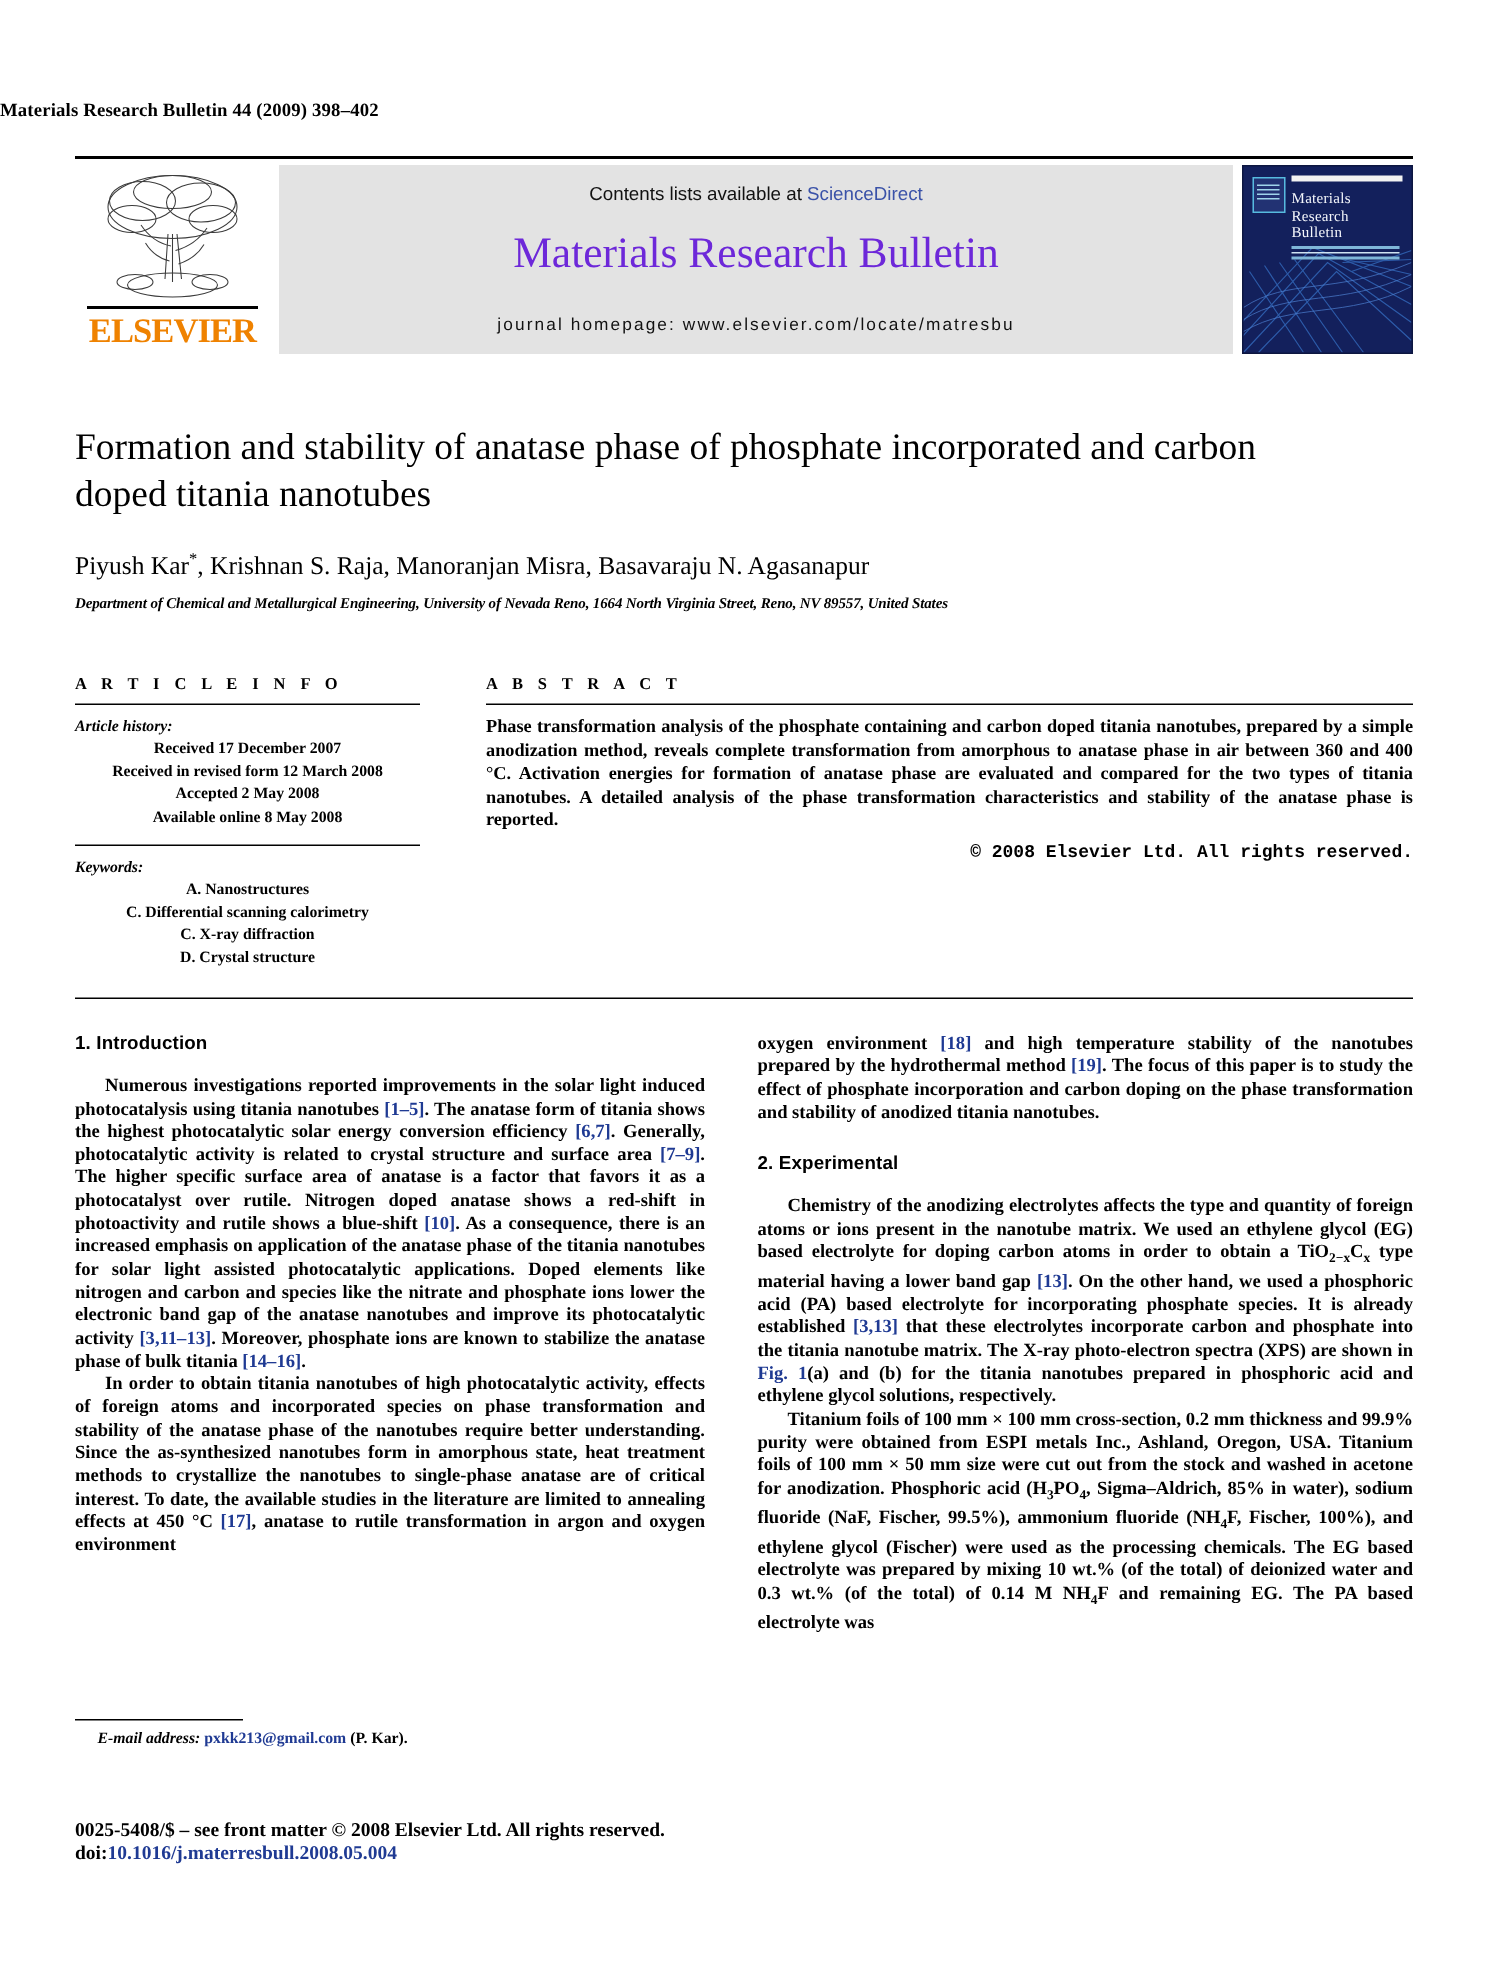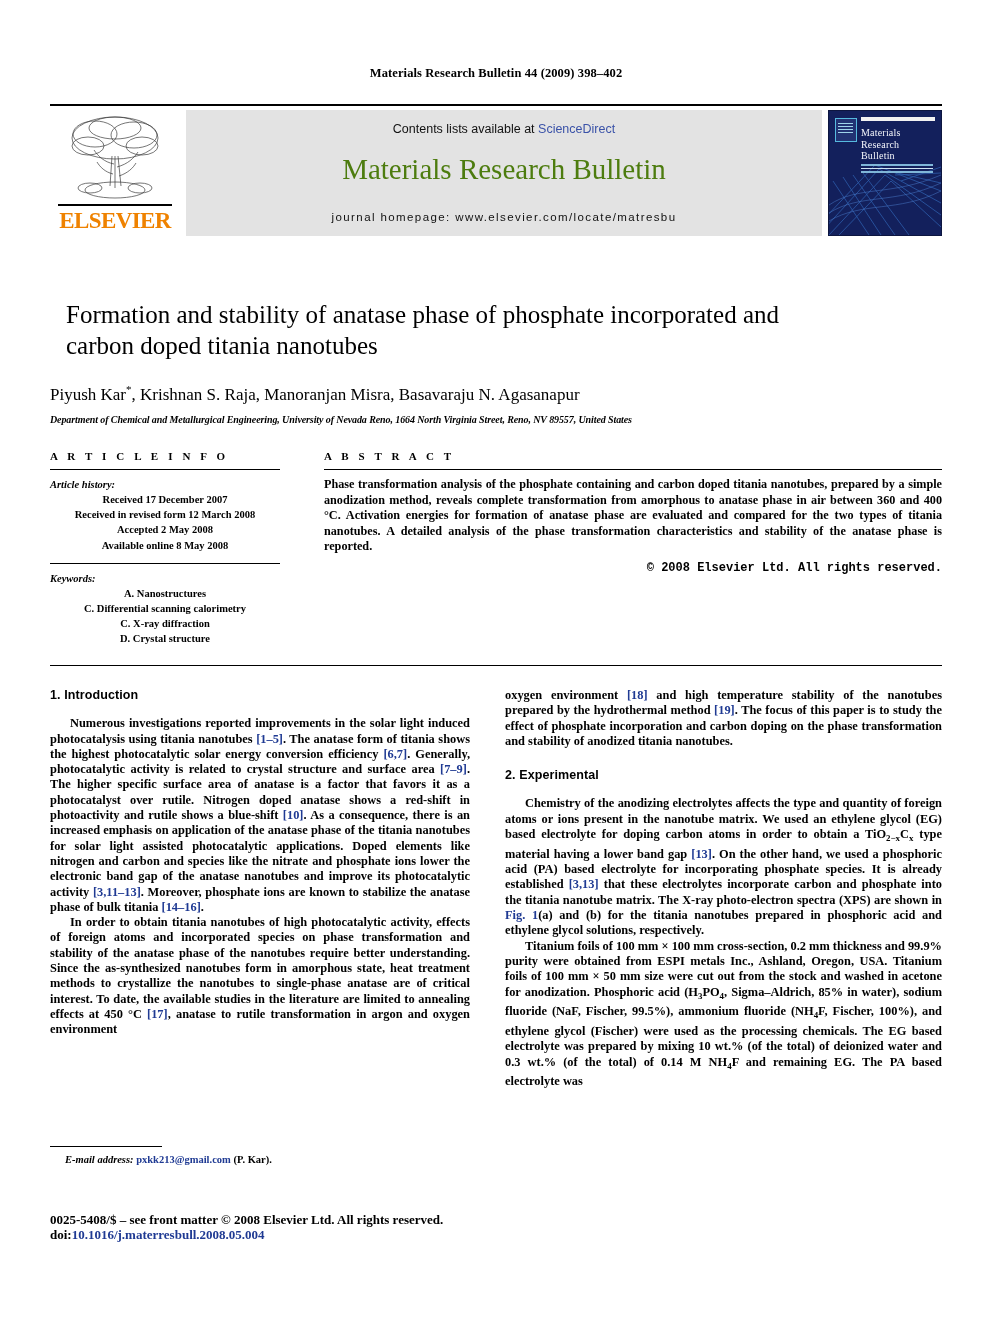--- a/index.html
+++ b/index.html
@@ -21,21 +21,21 @@
     width: 992px;
     height: 1323px;
   }
 
   
   .running-head {
     position: absolute;
     top: 66px;
     left: 0;
     width: 992px;
-    text-align: center;
+    text-align: left;
     font-weight: bold;
     font-size: 12.5px;
     letter-spacing: 0.1px;
   }
 
   
   .masthead {
     position: absolute;
     top: 104px;
     left: 50px;
@@ -99,21 +99,21 @@
   }
   .sciencedirect {
     color: #3a52a8;
   }
   .journal-title {
     position: absolute;
     top: 43px; left: 0; right: 0;
     text-align: center;
     font-size: 29px;
     font-family: "Liberation Serif", serif;
-    color: #4d7c0f;
+    color: #6d28d9;
   }
   .homepage-line {
     position: absolute;
     bottom: 13px; left: 0; right: 0;
     text-align: center;
     font-family: "Liberation Sans", sans-serif;
     font-size: 11.5px;
     letter-spacing: 1.4px;
     color: #111;
   }
@@ -176,21 +176,21 @@
     position: absolute;
     top: 283px;
     left: 50px;
     width: 800px;
   }
   .paper-title {
     font-size: 25px;
     line-height: 31px;
     font-family: "Liberation Serif", serif;
     color: #000;
-    margin: 16px;
+    margin: 0;
     font-weight: normal;
   }
   .authors {
     margin-top: 18px;
     font-size: 17px;
     line-height: 21px;
   }
   .corr-star {
     font-size: 11px;
     vertical-align: super;

